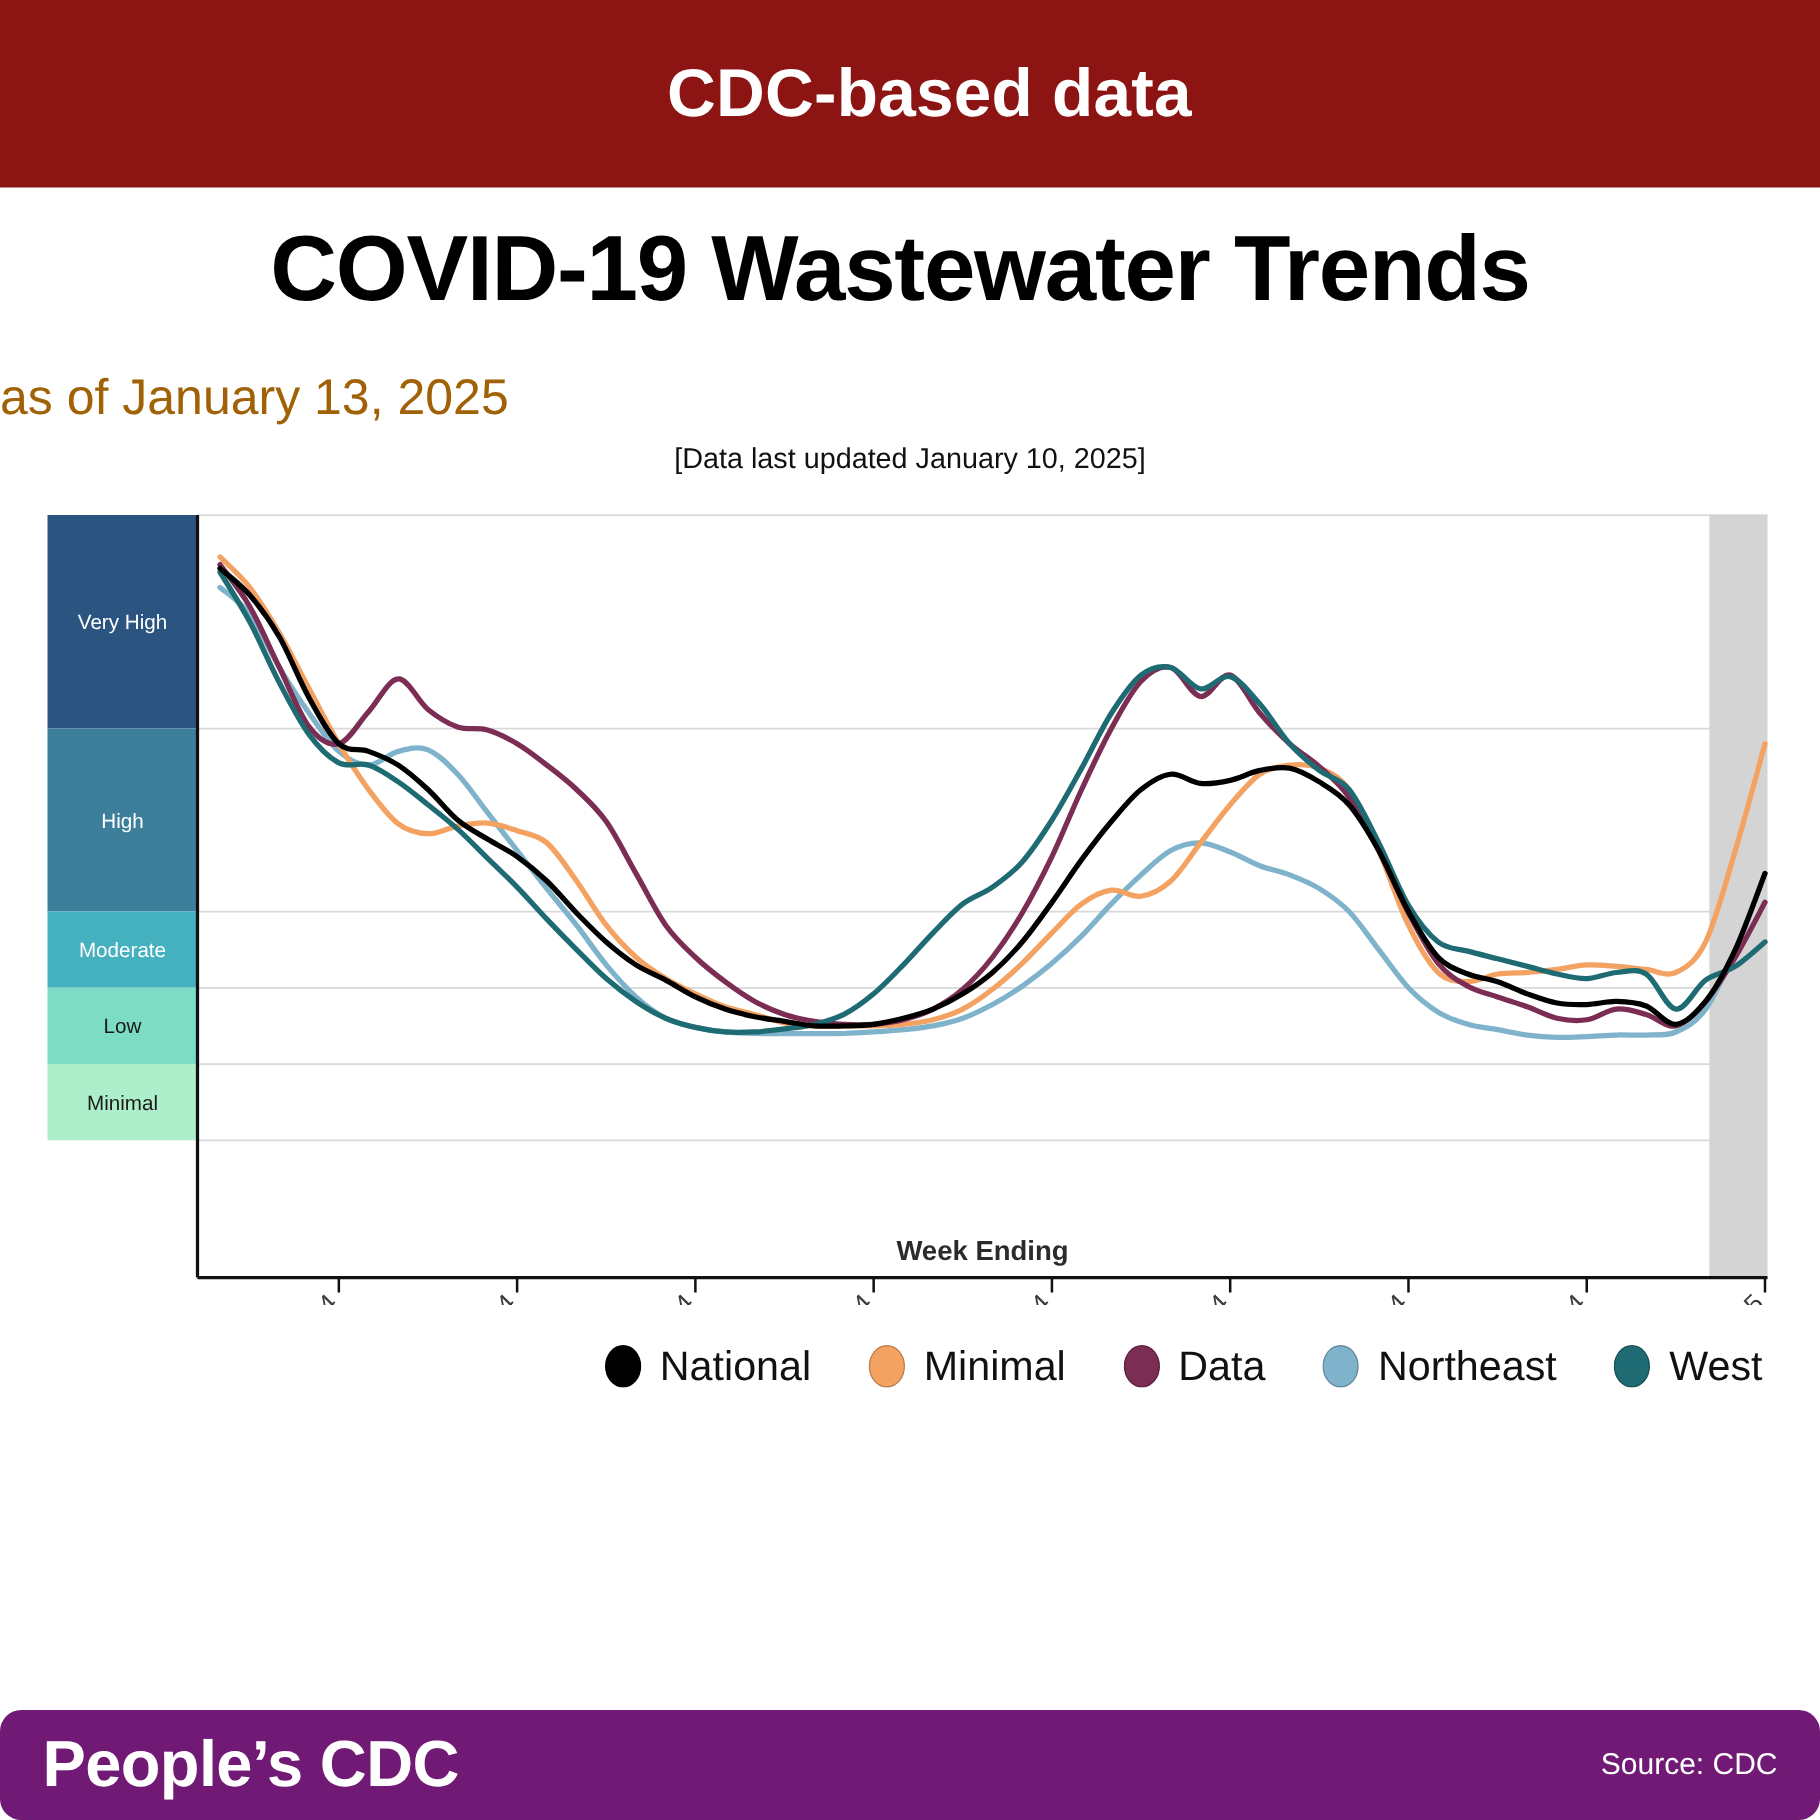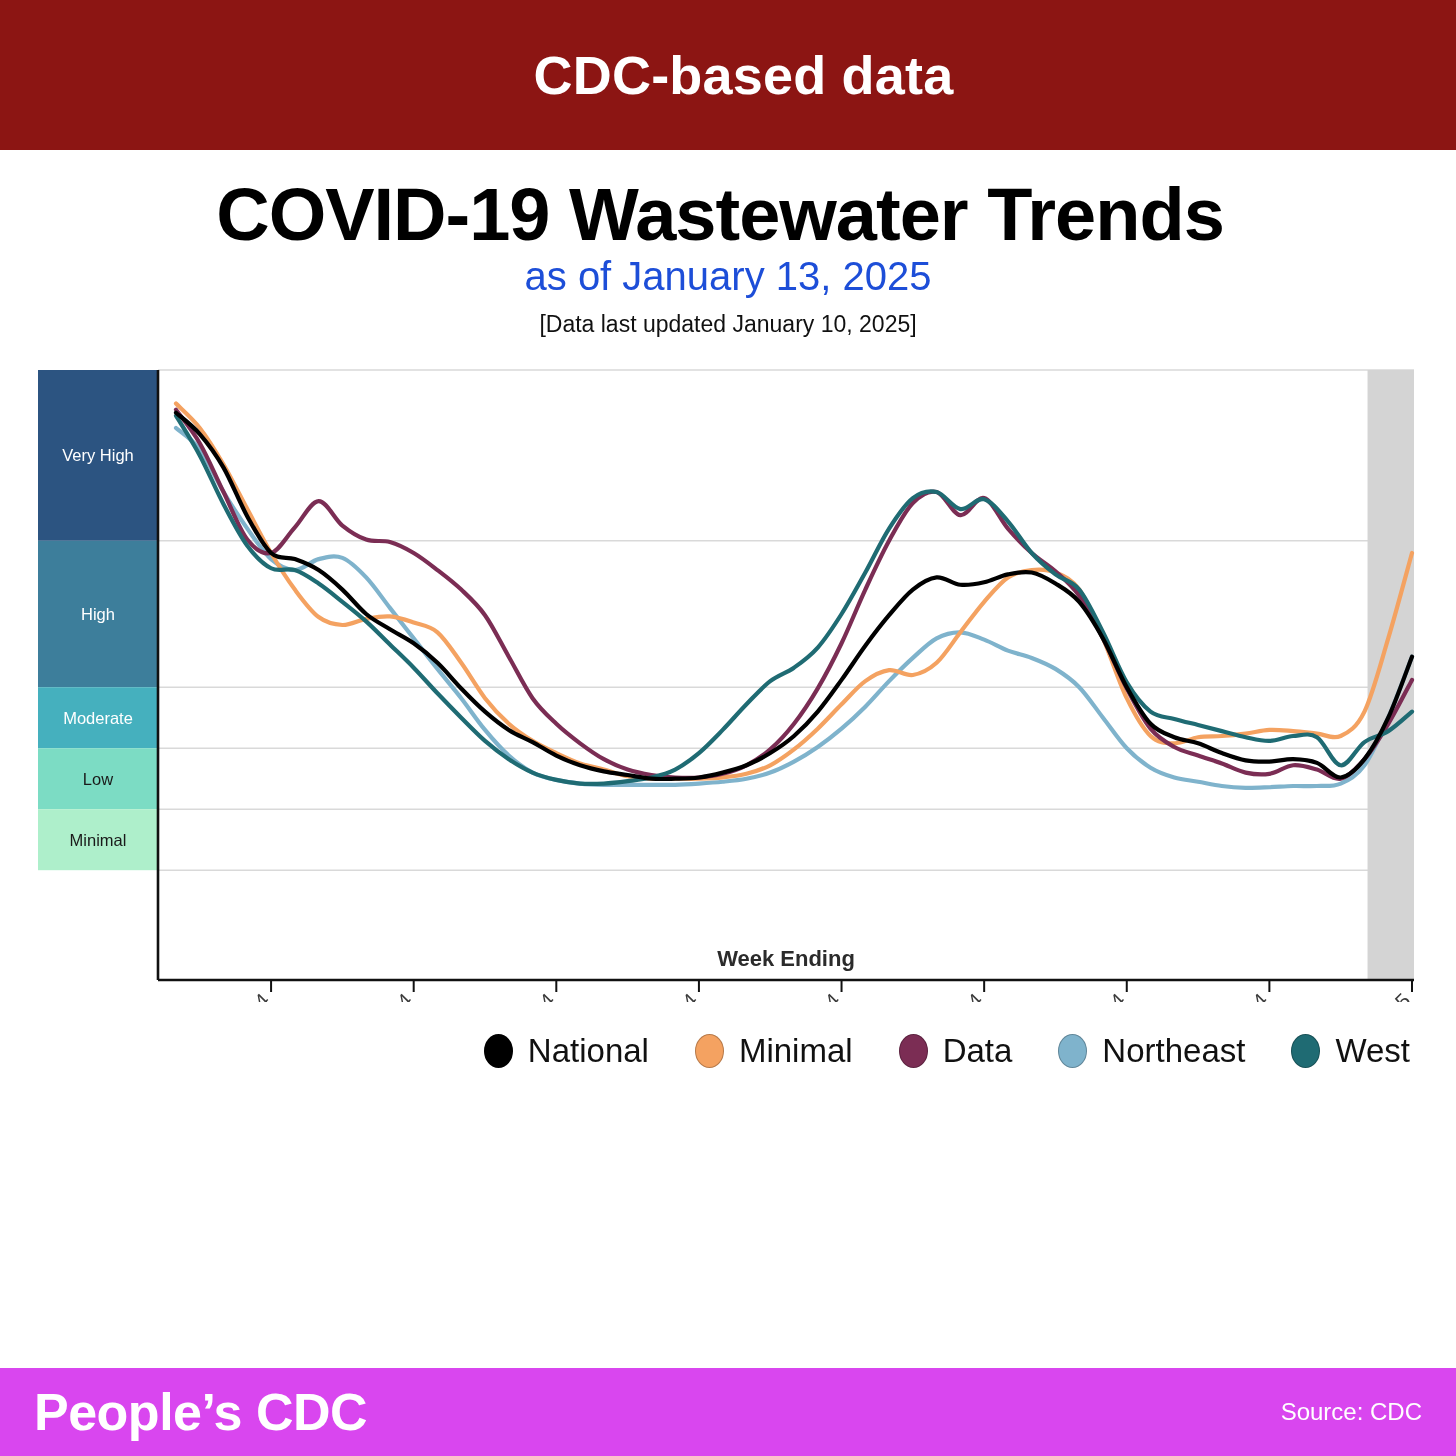--- a/index.html
+++ b/index.html
@@ -19,21 +19,21 @@
   .banner-title{
     color:#ffffff;font-size:54px;font-weight:bold;letter-spacing:.2px;
   }
   .main-title{
     text-align:center;
     font-size:74px;font-weight:bold;color:#000;
     margin:26px 16px 0 0;line-height:1.05;
     letter-spacing:-1px;
   }
   .subtitle{
-    text-align:center;font-size:40px;color:#1d4ed8;
+    font-size:40px;color:#a16207;margin-top:42px;
   }
   .subsubtitle{
     text-align:center;font-size:23px;color:#111;margin-top:12px;
   }
 
   
   .chart-wrap{position:relative;width:1268px;height:640px;margin-top:24px;}
   svg.chart{display:block;}
 
   .band-label{
@@ -160,16 +160,16 @@
     <div class="legend-item">
       <span class="legend-dot" style="background: rgb(127, 179, 204);"></span>
       <span class="legend-label">Northeast</span>
     </div>
     <div class="legend-item">
       <span class="legend-dot" style="background: rgb(31, 107, 115);"></span>
       <span class="legend-label">West</span>
     </div>
   </div>
 
-<div class="footer" style="background: #d946ef;">
+<div class="footer" style="background: #701a75; border-radius: 17px;">
   <div class="footer-brand">People’s CDC</div>
   <div class="footer-source">Source: CDC</div>
 </div>
 
 </body></html>

